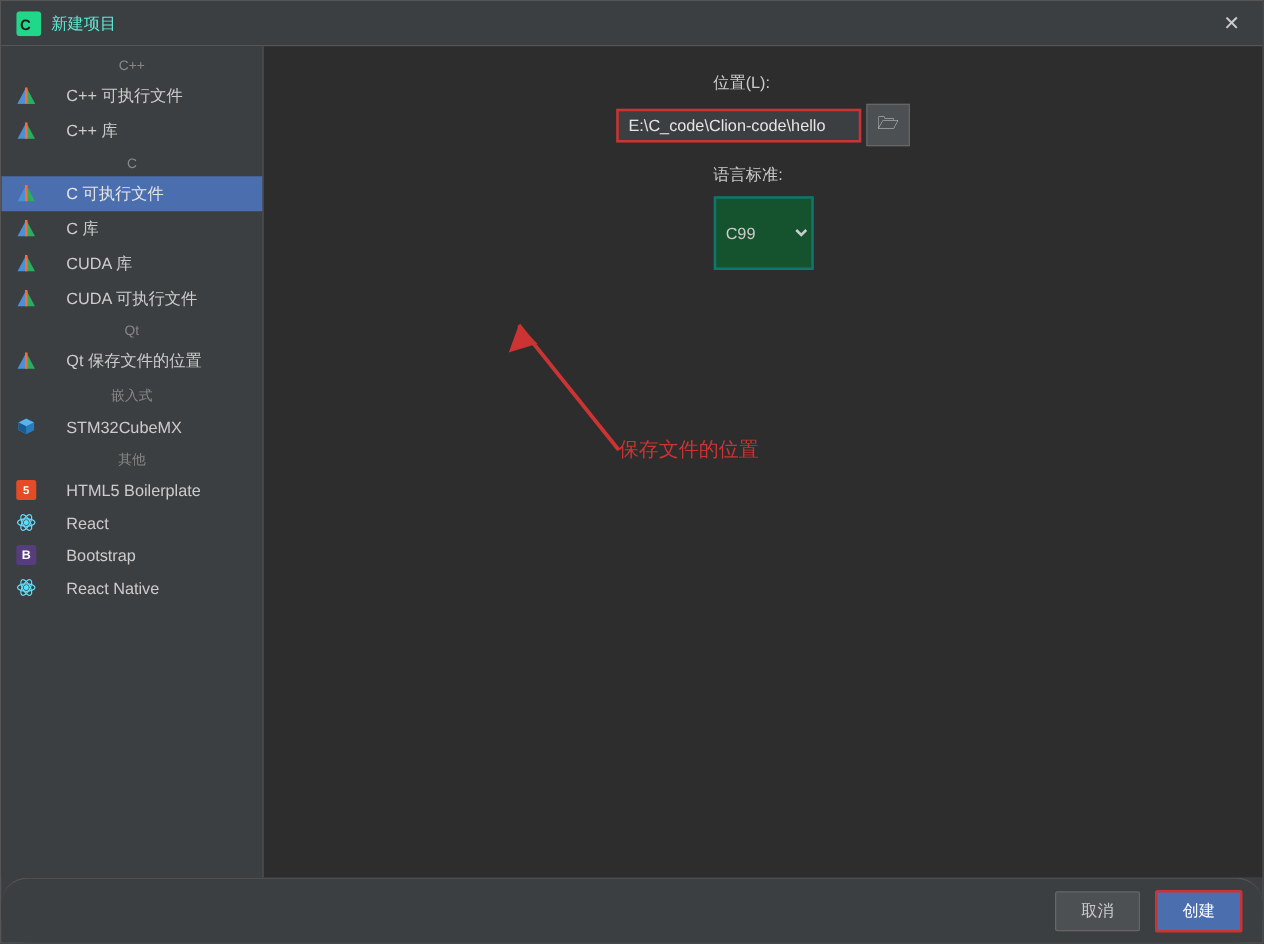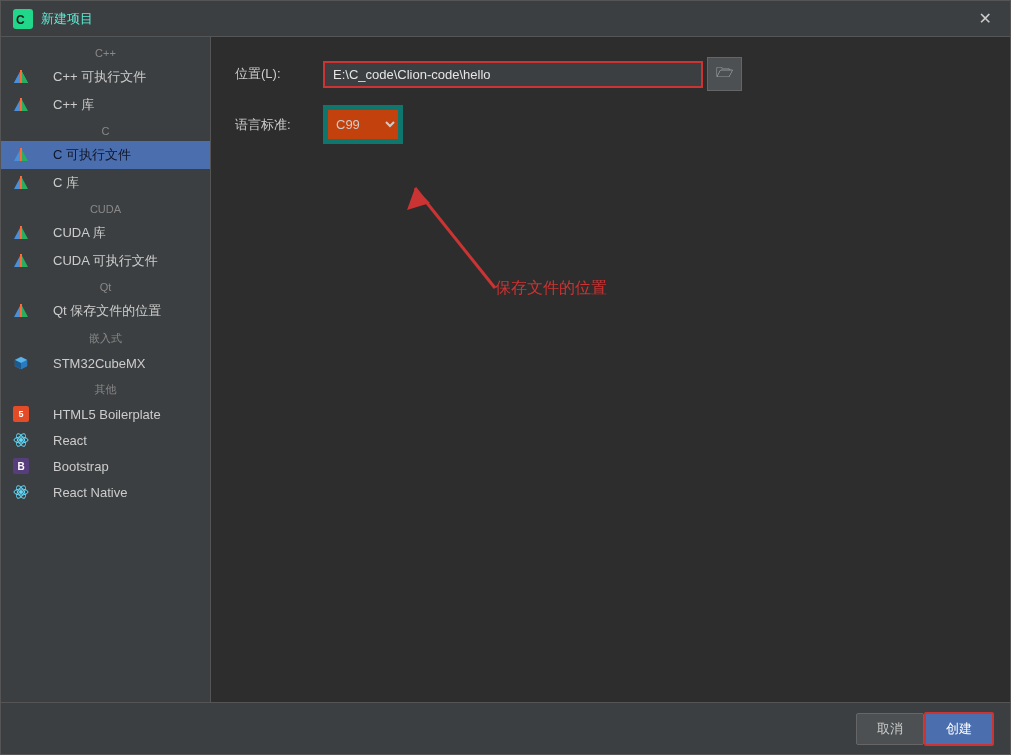--- a/index.html
+++ b/index.html
@@ -78,21 +78,21 @@
       display: flex;
       align-items: center;
       gap: 24px;
       padding: 5px 12px;
       cursor: pointer;
       color: #ccc;
       font-size: 13px;
     }
     .sidebar-item.active {
       background: #4b6eaf;
-      color: #0f172a;
+      color: #e5e5e5;
       text-align: center;
     }
     .triangle-icon {
       width: 16px;
       height: 16px;
       flex-shrink: 0;
     }
     .cube-icon {
       width: 16px;
       height: 16px;
@@ -135,20 +135,21 @@
       padding: 20px 24px;
       position: relative;
       display: flex;
       flex-direction: column;
     }
     .form-row {
       display: flex;
       align-items: center;
       margin-bottom: 14px;
       gap: 8px;
+      flex-direction: column;
     }
     .form-label {
       color: #ccc;
       font-size: 13px;
       white-space: nowrap;
       min-width: 80px;
     }
     .path-input-container {
       display: flex;
       align-items: center;
@@ -167,24 +168,24 @@
     }
     .browse-btn {
       background: #4c5052;
       border: 1px solid #666;
       color: #ccc;
       padding: 4px 8px;
       cursor: pointer;
       font-size: 14px;
     }
     .lang-select {
-      background: #c2410c;
-      border: 5px solid #0f766e;
-      color: #ccc;
-      padding: 6px 4px;
+      background: #14532d;
+      border: 2px solid #0f766e;
+      color: #ccc;
+      padding: 19px 4px;
       font-size: 13px;
       outline: none;
       cursor: pointer;
       min-width: 80px;
     }
     .annotation-area {
       position: relative;
       flex: 1;
       display: flex;
       align-items: center;
@@ -203,21 +204,22 @@
       left: 260px;
     }
     .footer {
       height: 52px;
       background: #3c3f41;
       border-top: 1px solid #555;
       display: flex;
       align-items: center;
       justify-content: flex-end;
       padding: 0 16px;
-      gap: 0;
+      gap: 12px;
+      border-radius: 21px;
     }
     .btn {
       padding: 6px 20px;
       font-size: 13px;
       cursor: pointer;
       border-radius: 2px;
     }
     .btn-primary {
       background: #4b6eaf;
       border: 2px solid #cc3333;
@@ -284,21 +286,20 @@
       </div>
       <div class="sidebar-item">
         <svg class="triangle-icon" viewBox="0 0 16 16">
           <polygon points="8,1 8,14 1,14" fill="#4a90d9"></polygon>
           <polygon points="8,1 15,14 8,14" fill="#27ae60"></polygon>
           <line x1="8" y1="1" x2="8" y2="14" stroke="#ff6b35" stroke-width="2"></line>
         </svg>
         <span>C 库</span>
       </div>
 
-      <span class="category-label">CUDA</span>
       <div class="sidebar-item">
         <svg class="triangle-icon" viewBox="0 0 16 16">
           <polygon points="8,1 8,14 1,14" fill="#4a90d9"></polygon>
           <polygon points="8,1 15,14 8,14" fill="#27ae60"></polygon>
           <line x1="8" y1="1" x2="8" y2="14" stroke="#ff6b35" stroke-width="2"></line>
         </svg>
         <span>CUDA 库</span>
       </div>
       <div class="sidebar-item">
         <svg class="triangle-icon" viewBox="0 0 16 16">

